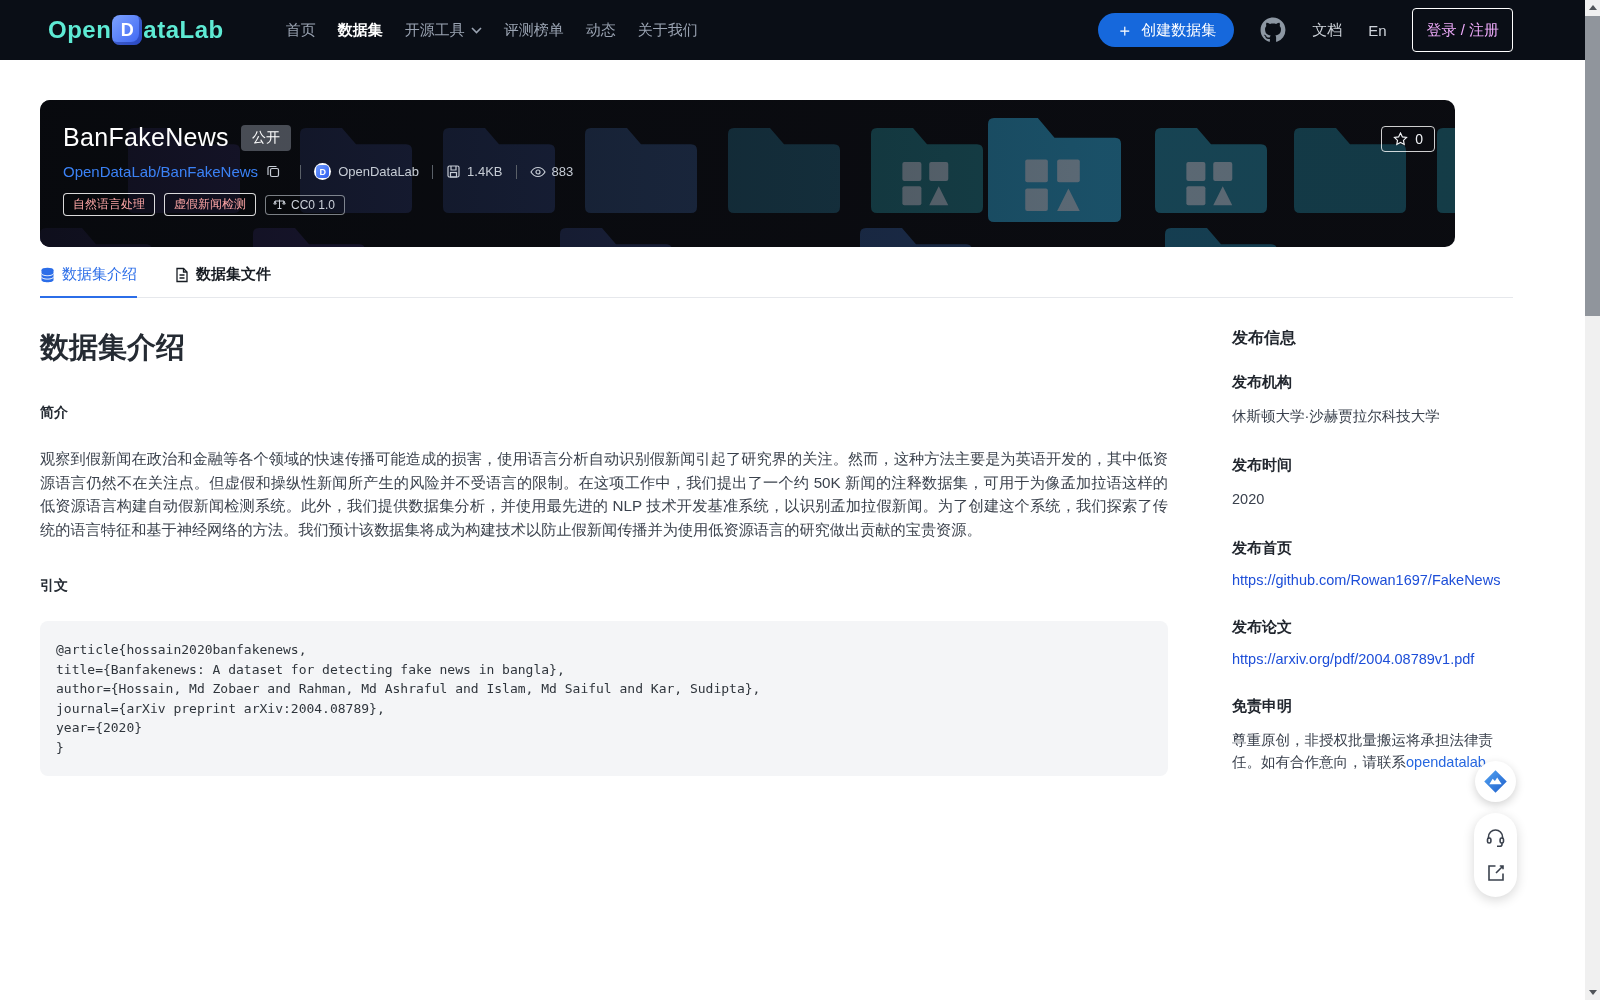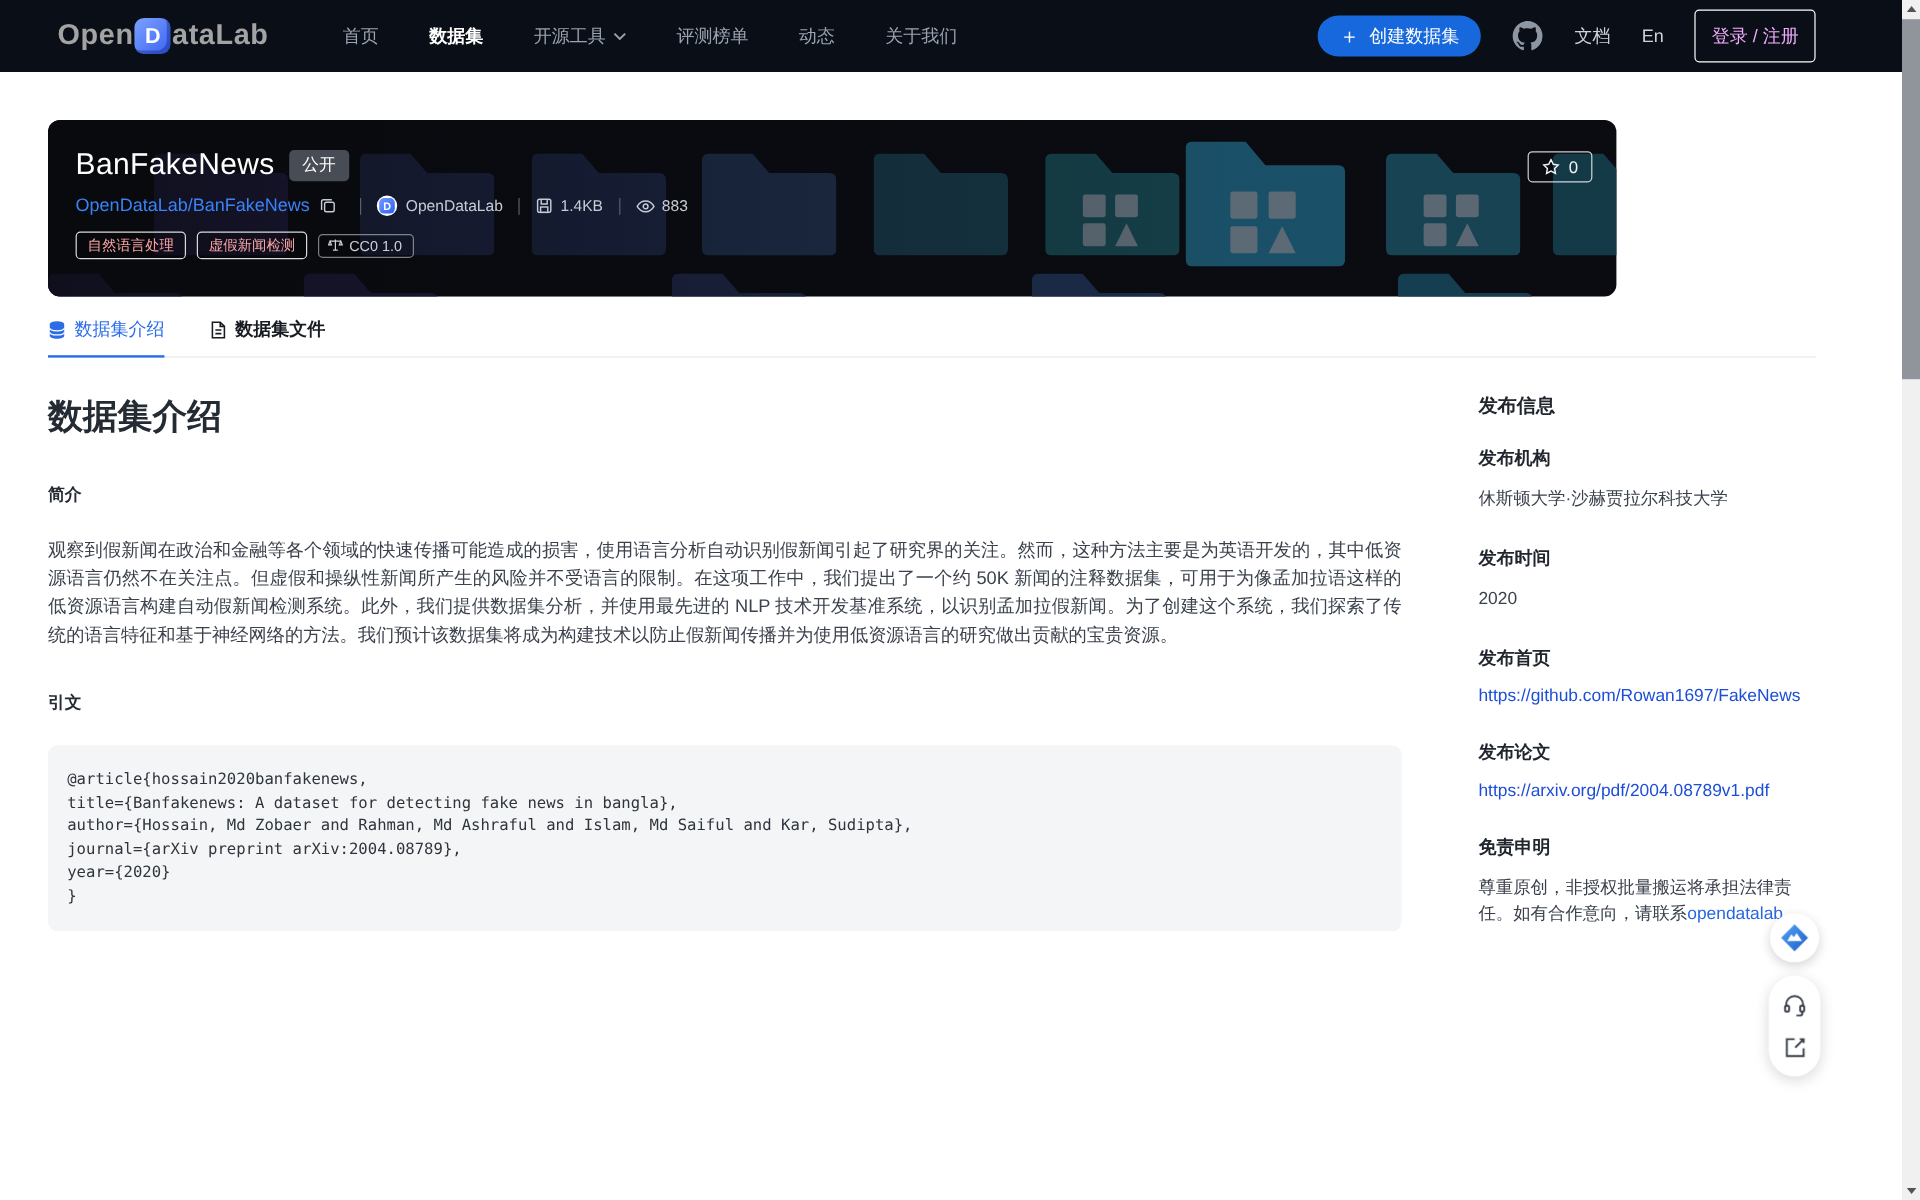--- a/index.html
+++ b/index.html
@@ -3,41 +3,41 @@
 <meta charset="utf-8">
 <style>
   * { box-sizing: border-box; margin: 0; padding: 0; }
   html, body { width: 1600px; height: 1000px; overflow: hidden; background: #fff;
     font-family: "Liberation Sans", "DejaVu Sans", sans-serif; }
 
   
   .navbar { height: 60px; background: #0a0e16; width: 100%; }
   .nav-inner { width: 1473px; margin-left: 40px; height: 100%; display: flex; align-items: center; }
   .logo { display: flex; align-items: center; cursor: pointer; padding-left: 8px; }
-  .logo-open, .logo-rest { color: #a3a3a3; font-size: 24px; font-weight: 700; letter-spacing: .5px; }
+  .logo-open, .logo-rest { color: #5eead4; font-size: 24px; font-weight: 700; letter-spacing: .5px; }
   .logo-d { width: 30px; height: 30px; margin: 0 1px; border-radius: 8px;
     background: linear-gradient(135deg,#7da2ff 0%,#3a63f2 100%);
     display: flex; align-items: center; justify-content: center;
     color: #fff; font-size: 18px; font-weight: 700;
     box-shadow: inset -3px -3px 0 rgba(20,40,140,.45); }
-  .nav-links { display: flex; align-items: center; gap: 42px; margin-left: 62px; }
+  .nav-links { display: flex; align-items: center; gap: 22px; margin-left: 62px; }
   .nav-link { color: #9aa3b2; font-size: 15px; text-decoration: none; cursor: pointer; display: flex; align-items: center; gap: 6px; }
   .nav-link.active { color: #fff; font-weight: 700; }
   .nav-right { margin-left: auto; display: flex; align-items: center; gap: 26px; }
   .create-btn { display: flex; align-items: center; gap: 8px; height: 34px; padding: 0 18px;
     background: #1668dc; color: #fff; font-size: 15px; border: none; border-radius: 17px; cursor: pointer;
     font-family: inherit; }
   .plus-glyph { font-size: 17px; line-height: 1; }
   .gh-link { display: flex; cursor: pointer; }
   .nav-minor { color: #ced3da; font-size: 15px; }
   .login-btn { background: transparent; border: 1px solid #fff; border-radius: 4px; color: #f0abfc;
     font-size: 15px; height: 44px; padding: 0 13px; cursor: pointer; font-family: inherit; }
 
   
-  .banner { position: relative; width: 1307px; height: 147px; margin: 40px 0 0 40px;
+  .banner { position: relative; width: 1415px; height: 147px; margin: 40px 0 0 40px;
     border-radius: 10px; background: #0b0c11; overflow: hidden; }
   .banner-folders { position: absolute; inset: 0; z-index: 1; }
   .banner-folders svg { position: absolute; }
   .banner-shade { position: absolute; inset: 0; z-index: 2;
     background: linear-gradient(90deg, rgba(7,9,13,.78) 0%, rgba(7,9,13,.35) 42%, rgba(7,9,13,.12) 75%); }
   .banner-content { position: absolute; inset: 0; z-index: 3; padding: 23px 0 0 23px; }
   .hero-title-row { display: flex; align-items: center; gap: 12px; }
   .hero-title { color: #fff; font-size: 25px; font-weight: 500; letter-spacing: .3px; }
   .vis-badge { background: rgba(150,158,170,.45); color: #fff; font-size: 14px;
     padding: 4px 11px; border-radius: 4px; }

